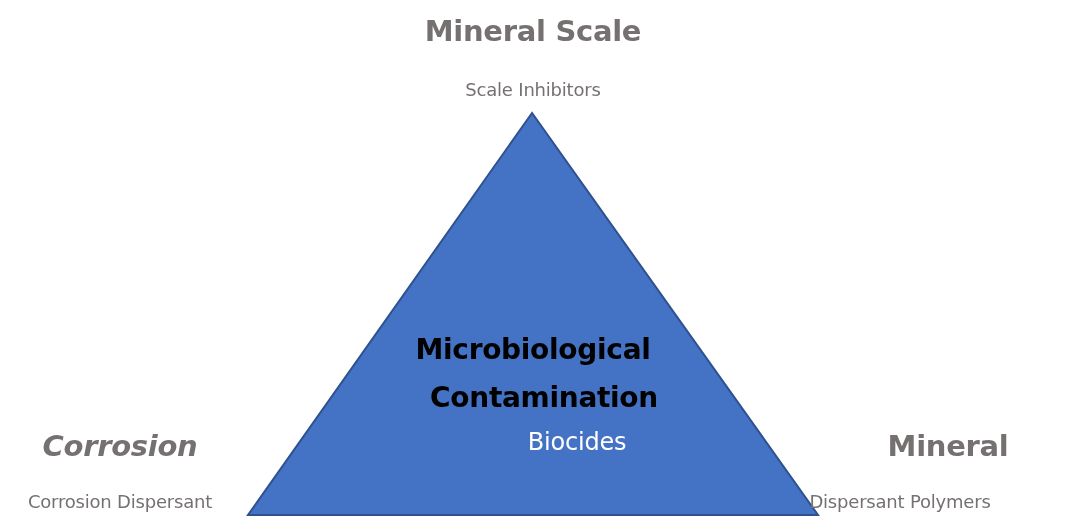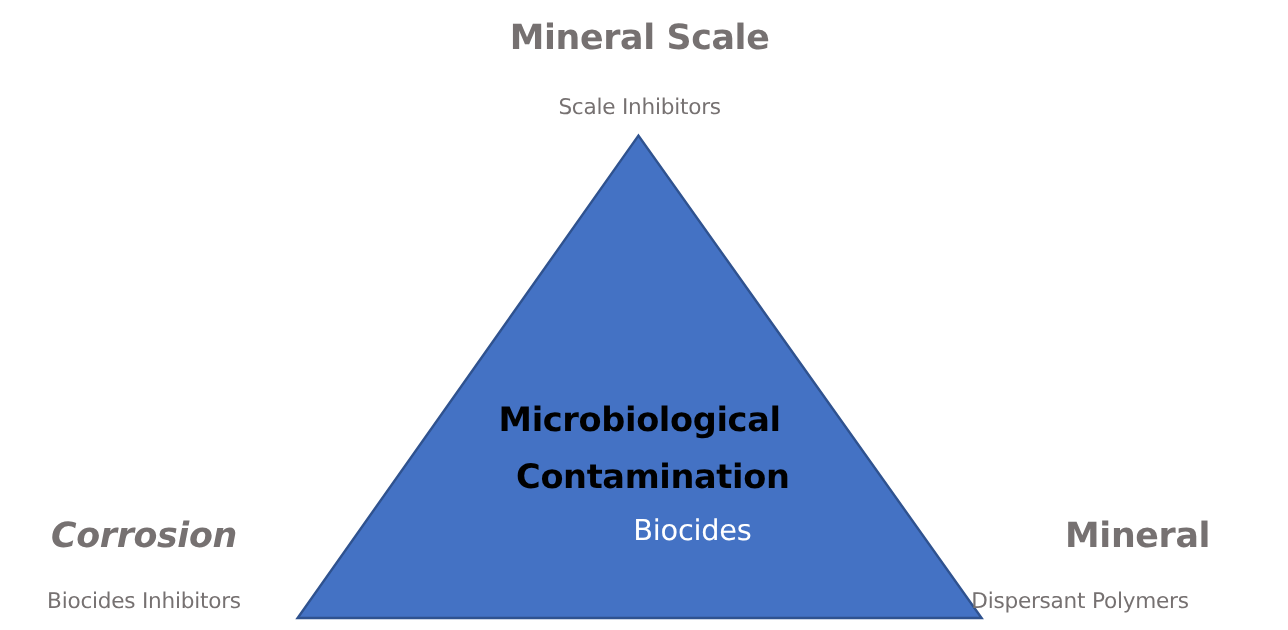--- a/index.html
+++ b/index.html
@@ -15,20 +15,20 @@
 <body>
 
 <svg class="tri" width="1073" height="525">
   <polygon points="532,113 248,515 818,515" fill="#4472C4" stroke="#2F528F" stroke-width="2"></polygon>
 </svg>
 
 <div class="lbl title" style="left:533px; top:14px;">Mineral Scale</div>
 <div class="lbl sub" style="left:533px; top:79px;">Scale Inhibitors</div>
 
 <div class="lbl title" style="left:120px; top:429px;font-style:italic;">Corrosion</div>
-<div class="lbl sub" style="left:120px; top:491px;">Biocides Inhibitors</div>
+<div class="lbl sub" style="left:120px; top:491px;">Corrosion Dispersant</div>
 
 <div class="lbl title" style="left:948px; top:429px;">Mineral</div>
 <div class="lbl sub" style="left:900px; top:491px;">Dispersant Polymers</div>
 
 <div class="lbl inner-title" style="left:533px; top:326px;">Microbiological</div>
 <div class="lbl inner-title" style="left:544px; top:374px;">Contamination</div>
 <div class="lbl inner-sub" style="left:533px; top:428px;margin-left:44px;">Biocides</div>
 
 </body></html>

